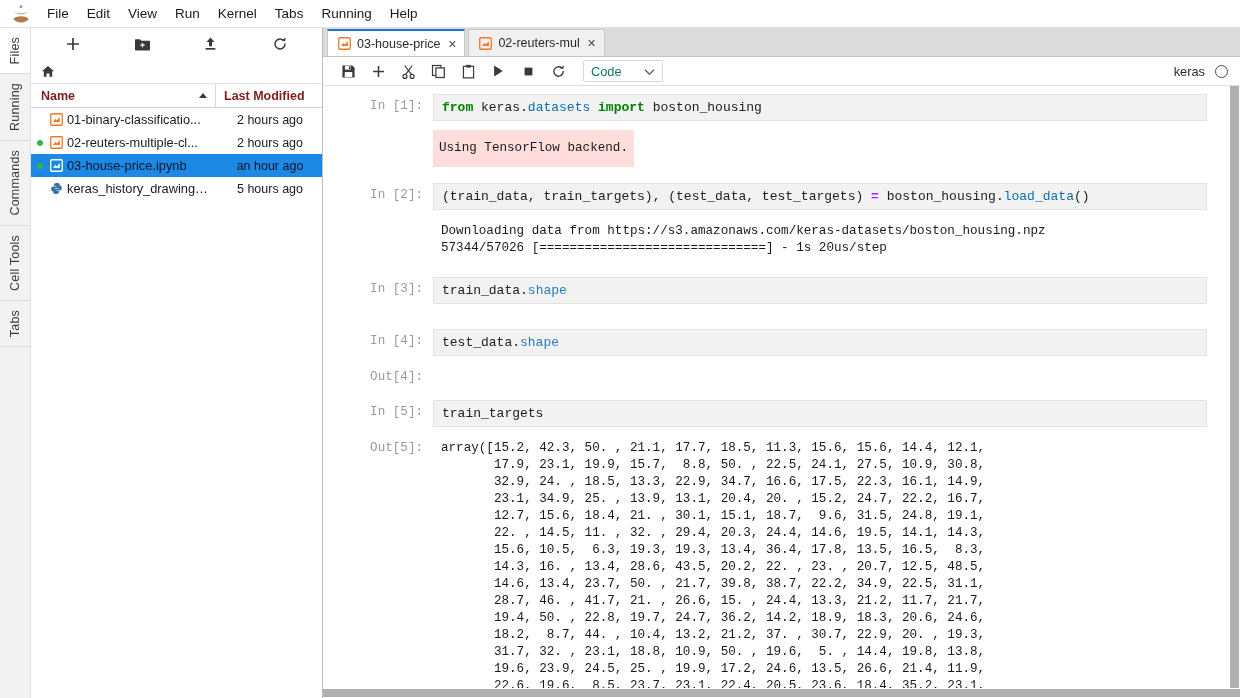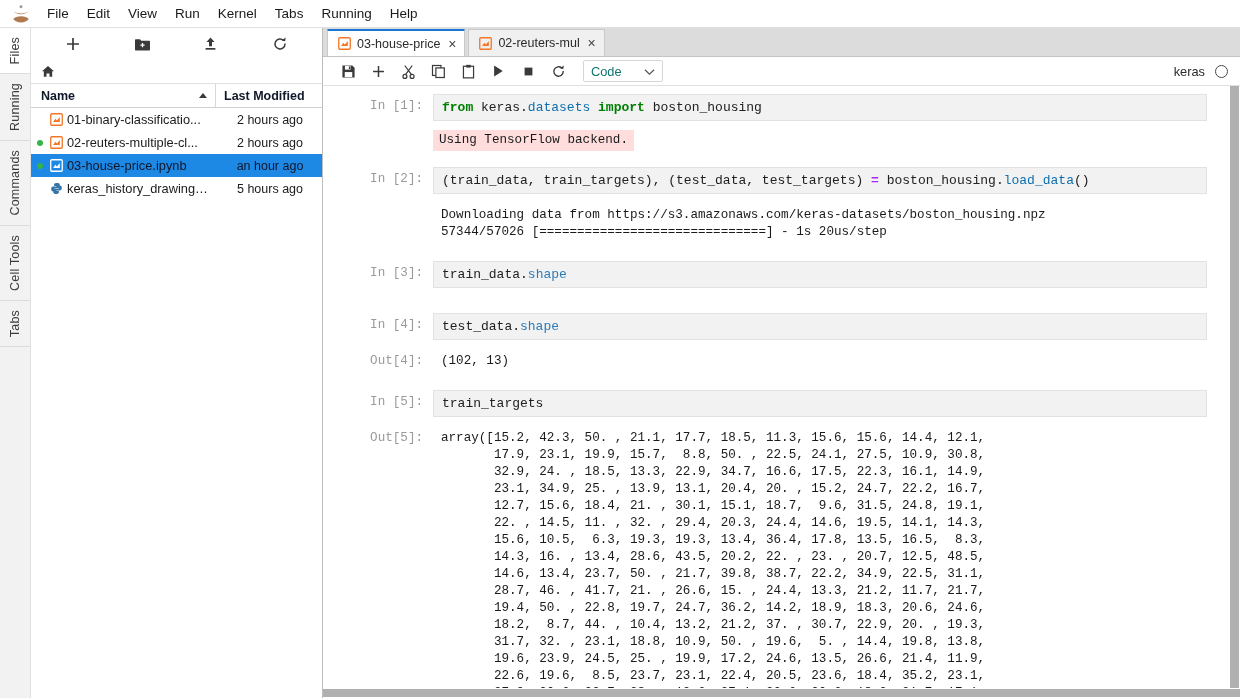--- a/index.html
+++ b/index.html
@@ -85,21 +85,21 @@
     padding-left: 10px;
     border-bottom: 1px solid #e0e0e0;
   }
   .fb-home { cursor: pointer; display:flex; }
   .fb-header {
     display:flex; align-items:flex-start;
     height: 24px; flex: 0 0 24px;
     border-bottom: 1px solid #d0d0d0;
     font-weight: bold;
     font-size: 12.5px;
-    color: #0f172a;
+    color: #7f1d1d;
     background:#fff;
   }
   .fb-h-name {
     flex: 1 1 auto; display:flex; align-items:center; justify-content:space-between;
     padding: 0 8px 0 10px;
     border-right: 1px solid #d8d8d8;
     height: 100%;
     cursor: pointer;
   }
   .fb-h-mod {
@@ -241,21 +241,21 @@
     overflow:hidden;
   }
   .outtext {
     padding: 4px 8px 4px 8px;
     font-family: "Liberation Mono", monospace;
     font-size: 12.6px;
     line-height: 17px;
     color:#1a1a1a;
     white-space:pre;
   }
-  .outtext.stderr { background:#fdd; display:inline-block; padding: 2px 6px; }
+  .outtext.stderr { background:#fdd; display:inline-block; padding: 10px 6px; }
   .gap { height: 16px; }
   .gap-sm { height: 9px; }
 
   
   .kw { color:#008000; font-weight:bold; }
   .mod { color:#0d6fad; }
   .attr { color:#2b7bb9; }
   .op { color:#aa22ff; font-weight:bold; }
   .fn { color:#0d6fad; }
   .plain { color:#212121; }
@@ -531,23 +531,20 @@
             <div class="gap"></div>
             <div class="cellrow">
               <div class="prompt">In [4]:</div>
               <div class="cellbody">
                 <div class="inputbox"><span class="plain">test_data.</span><span class="attr">shape</span></div>
               </div>
             </div>
             <div class="gap-sm"></div>
             <div class="cellrow">
               <div class="prompt">Out[4]:</div>
-              <div class="cellbody">
-                <div class="outtext">(102, 13)</div>
-              </div>
             </div>
             <div class="gap"></div>
             <div class="cellrow">
               <div class="prompt">In [5]:</div>
               <div class="cellbody">
                 <div class="inputbox"><span class="plain">train_targets</span></div>
               </div>
             </div>
             <div class="gap-sm"></div>
             <div class="cellrow">

